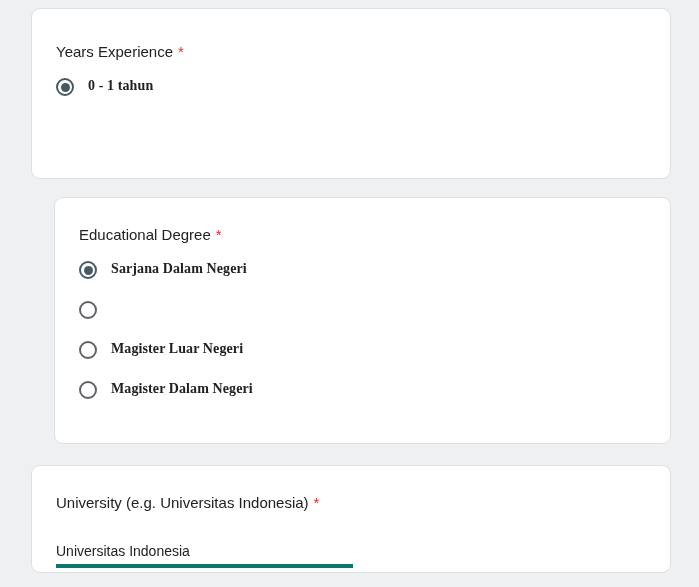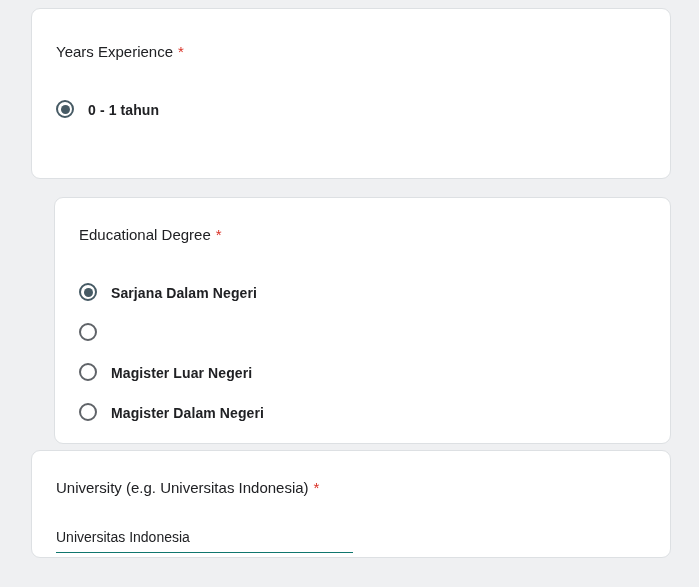--- a/index.html
+++ b/index.html
@@ -35,42 +35,43 @@
     height: 171px;
     padding-top: 33px;
   }
   .card-q2 {
     margin-top: 18px;
     height: 247px;
     padding-top: 27px;
     margin-left: 23px;
   }
   .card-q3 {
-    margin-top: 6px;
+    margin-top: 21px;
     height: 108px;
     padding-top: 27px;
   }
   .q-title {
     font-size: 15px;
     font-weight: 400;
     line-height: 20px;
     color: #202124;
   }
   .req {
     color: #d93025;
     margin-left: 5px;
   }
   .options {
     margin-top: 16px;
   }
   .option {
     display: flex;
-    align-items: flex-end;
+    align-items: flex-start;
     height: 40px;
     cursor: pointer;
+    font-family: Liberation Serif, serif;
   }
   .radio {
     width: 18px;
     height: 18px;
     border-radius: 50%;
     border: 2px solid #5f6368;
     flex: 0 0 18px;
     position: relative;
     background: #ffffff;
   }
@@ -95,21 +96,21 @@
     font-weight: 700;
     color: #202124;
     letter-spacing: 0.1px;
   }
   .text-answer {
     display: block;
     margin-top: 30px;
     width: 297px;
     height: 25px;
     border: none;
-    border-bottom: 1px solid #0f766e;
+    border-bottom: 4px solid #0f766e;
     background: transparent;
     font-family: "Liberation Sans", sans-serif;
     font-size: 14px;
     color: #202124;
     padding: 0 0 6px 0;
     outline: none;
   }
 </style>
 </head>
 <body>

